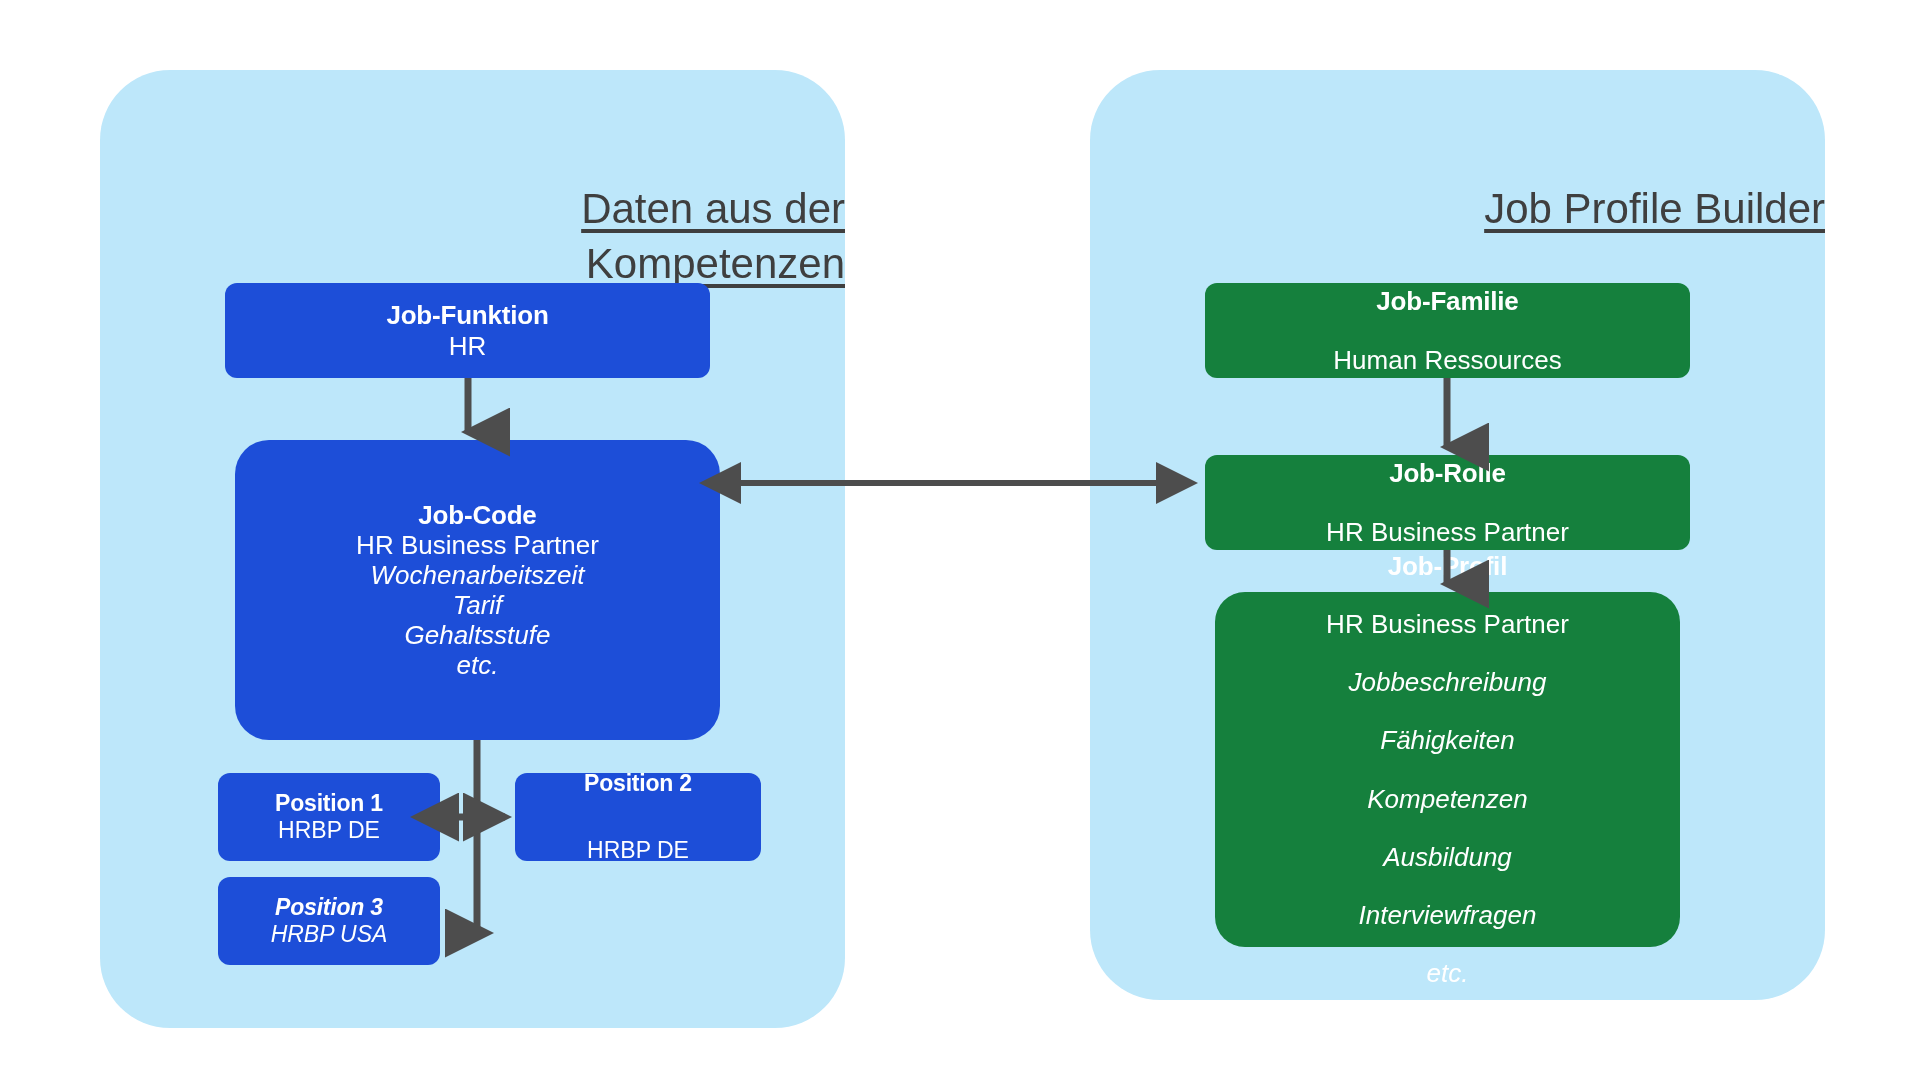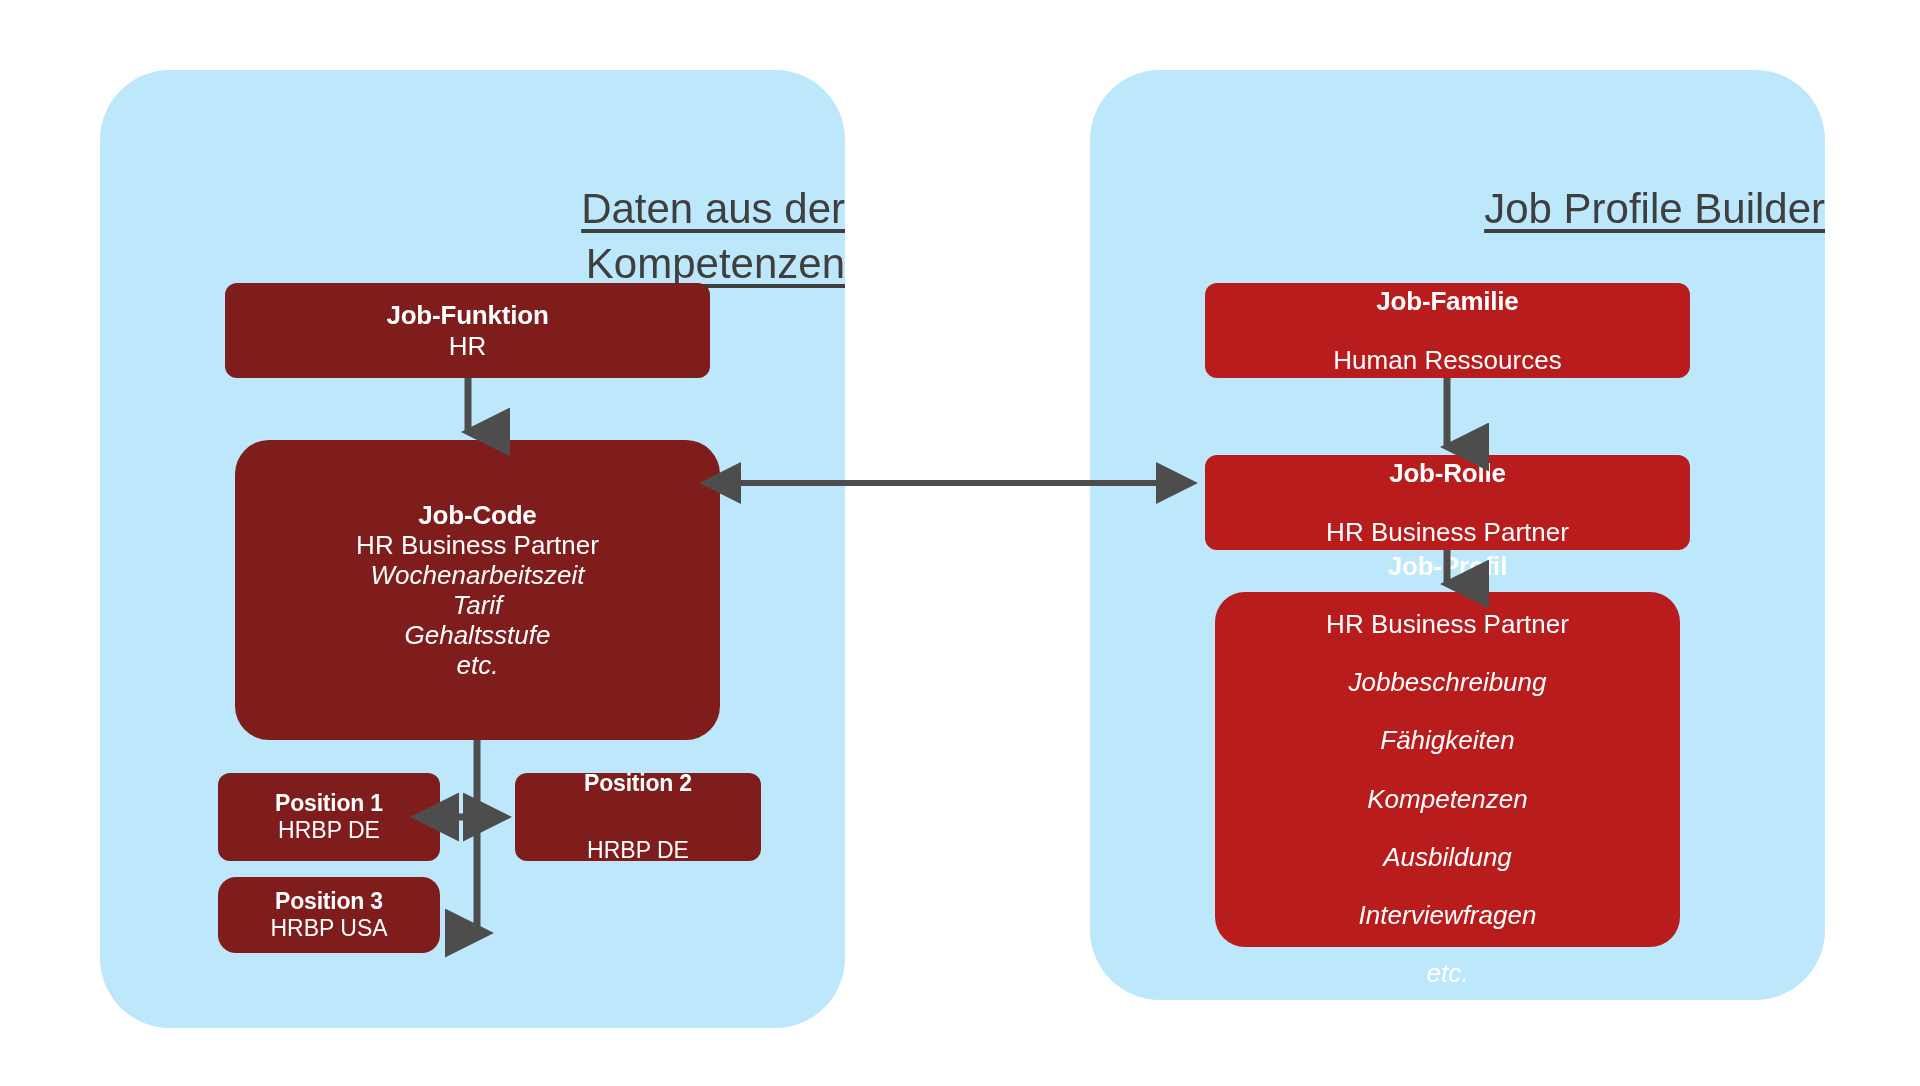--- a/index.html
+++ b/index.html
@@ -51,22 +51,22 @@
     box-sizing: border-box;
     display: flex;
     flex-direction: column;
     align-items: center;
     justify-content: center;
     text-align: center;
     color: #ffffff;
     line-height: 1.16;
     padding: 4px 10px;
   }
-  .node.light { background: #7f1d1d; }
-  .node.dark  { background: #b91c1c; gap: 28px; }
+  .node.light { background: #1d4ed8; }
+  .node.dark  { background: #15803d; gap: 28px; }
 
   .node .title {
     font-weight: bold;
     font-size: 26px;
     letter-spacing: -0.2px;
   }
   .node .sub {
     font-size: 26px;
     font-weight: normal;
   }
@@ -90,22 +90,23 @@
   #node-position-1 {
     left: 218px; top: 773px; width: 222px; height: 88px;
     border-radius: 12px;
   }
   #node-position-2 {
     left: 515px; top: 773px; width: 246px; height: 88px;
     border-radius: 12px;
     gap: 40px;
   }
   #node-position-3 {
-    left: 218px; top: 877px; width: 222px; height: 76px;
-    border-radius: 18px;
+    left: 218px; top: 877px; width: 222px; height: 88px;
+    border-radius: 12px;
+    font-style: italic;
   }
 
   
   #node-job-familie {
     left: 1205px; top: 283px; width: 485px; height: 95px;
     border-radius: 12px;
   }
   #node-job-rolle {
     left: 1205px; top: 455px; width: 485px; height: 95px;
     border-radius: 12px;

